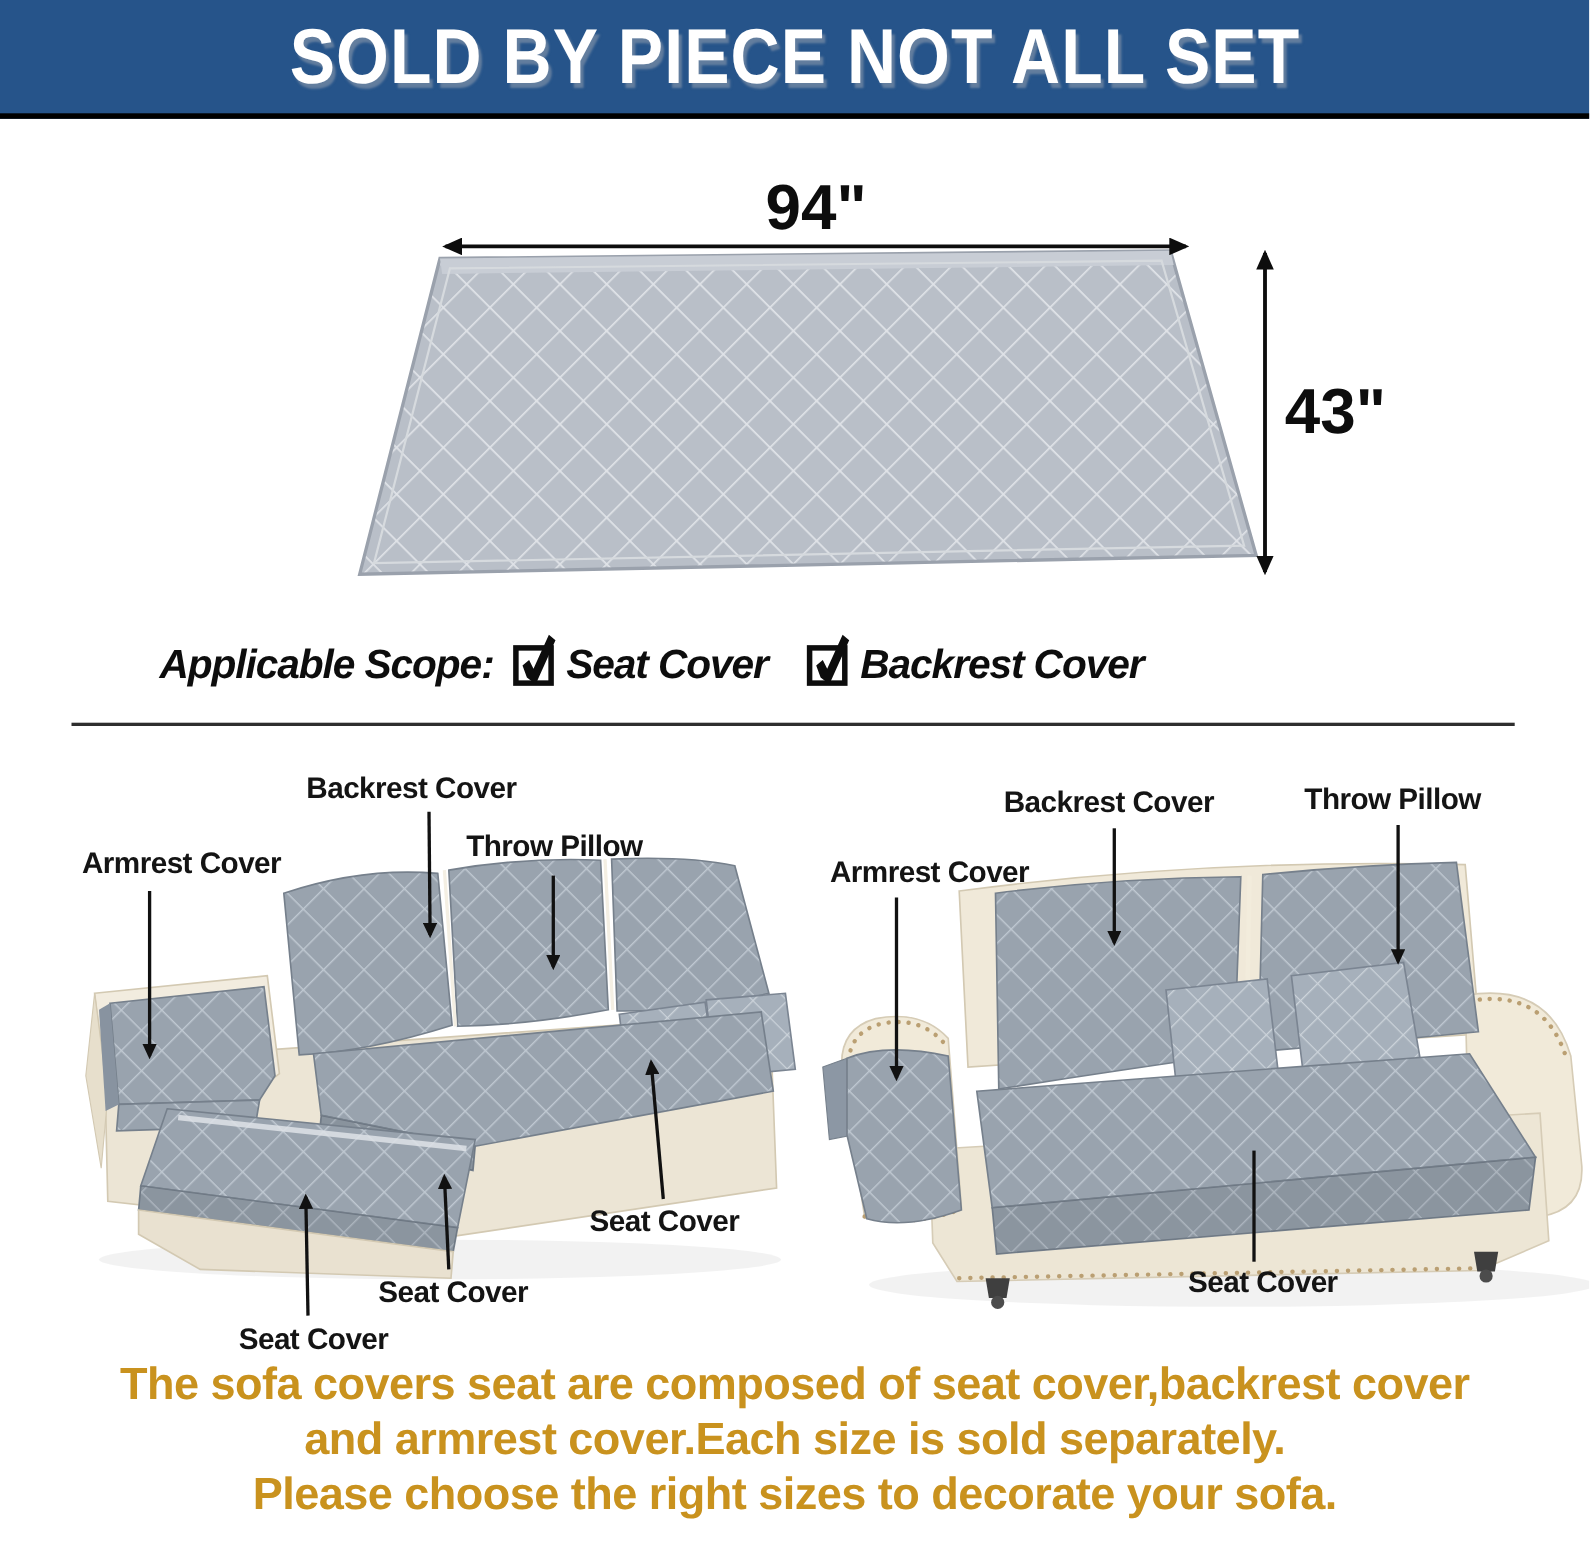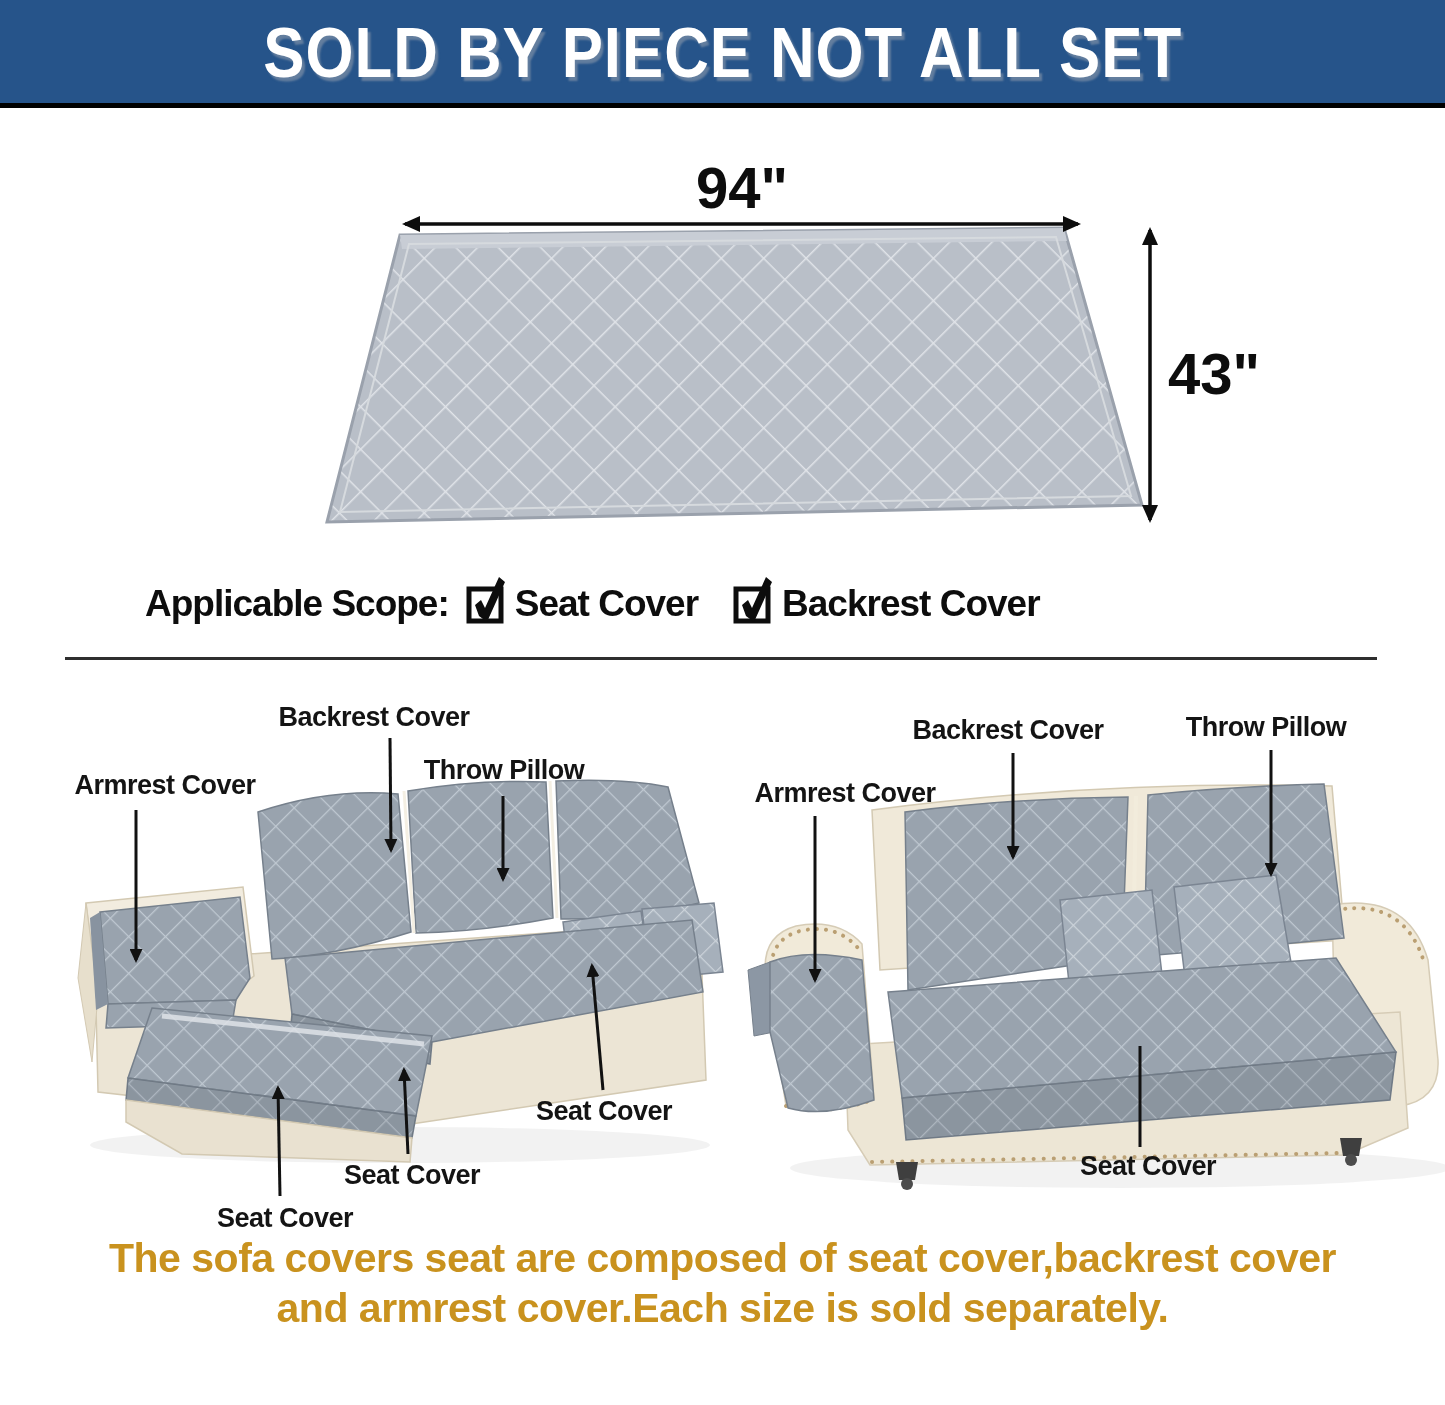--- a/index.html
+++ b/index.html
@@ -18,21 +18,21 @@
     transform:scale(0.98,1.12);
     text-shadow:3px 4px 2px rgba(150,160,175,.55);
   }
   
   .fabric-svg{position:absolute;top:130px;left:0;}
   .dim-text{font-family:"Liberation Sans",sans-serif;font-size:58px;font-weight:bold;fill:#0d0d0d;}
   
   .scope-row{
     position:absolute;top:574px;left:145px;height:60px;
     display:flex;align-items:center;color:#0d0d0d;
-    font-size:37px;font-weight:bold;letter-spacing:-1px;white-space:nowrap;
+    font-size:37px;font-weight:bold;letter-spacing:-1px;white-space:nowrap;font-style:italic;
   }
   .scope-row .cb{width:44px;height:52px;margin:-8px 6px 0 16px;flex:0 0 auto;}
   
   .divider{position:absolute;top:657px;left:65px;width:1312px;height:3px;background:#2e2e2e;}
   
   .sofa-section{position:absolute;top:660px;left:0;width:1445px;height:575px;}
   .sofa-svg{position:absolute;top:0;left:0;}
   .callout{
     position:absolute;transform:translate(-50%,-50%);
     font-size:27px;font-weight:bold;color:#141414;white-space:nowrap;letter-spacing:-0.5px;
@@ -194,15 +194,16 @@
     <div class="callout" style="left:285px;top:558px">Seat Cover</div>
     <div class="callout" style="left:1008px;top:70px">Backrest Cover</div>
     <div class="callout" style="left:1266px;top:67px">Throw Pillow</div>
     <div class="callout" style="left:845px;top:133px">Armrest Cover</div>
     <div class="callout" style="left:1148px;top:506px">Seat Cover</div>
   </div>
 
   <footer class="note">
     <p>The sofa covers seat are composed of seat cover,backrest cover</p>
     <p>and armrest cover.Each size is sold separately.</p>
+    <p>Please choose the right sizes to decorate your sofa.</p>
   </footer>
 
 </div>
 
 </body></html>

